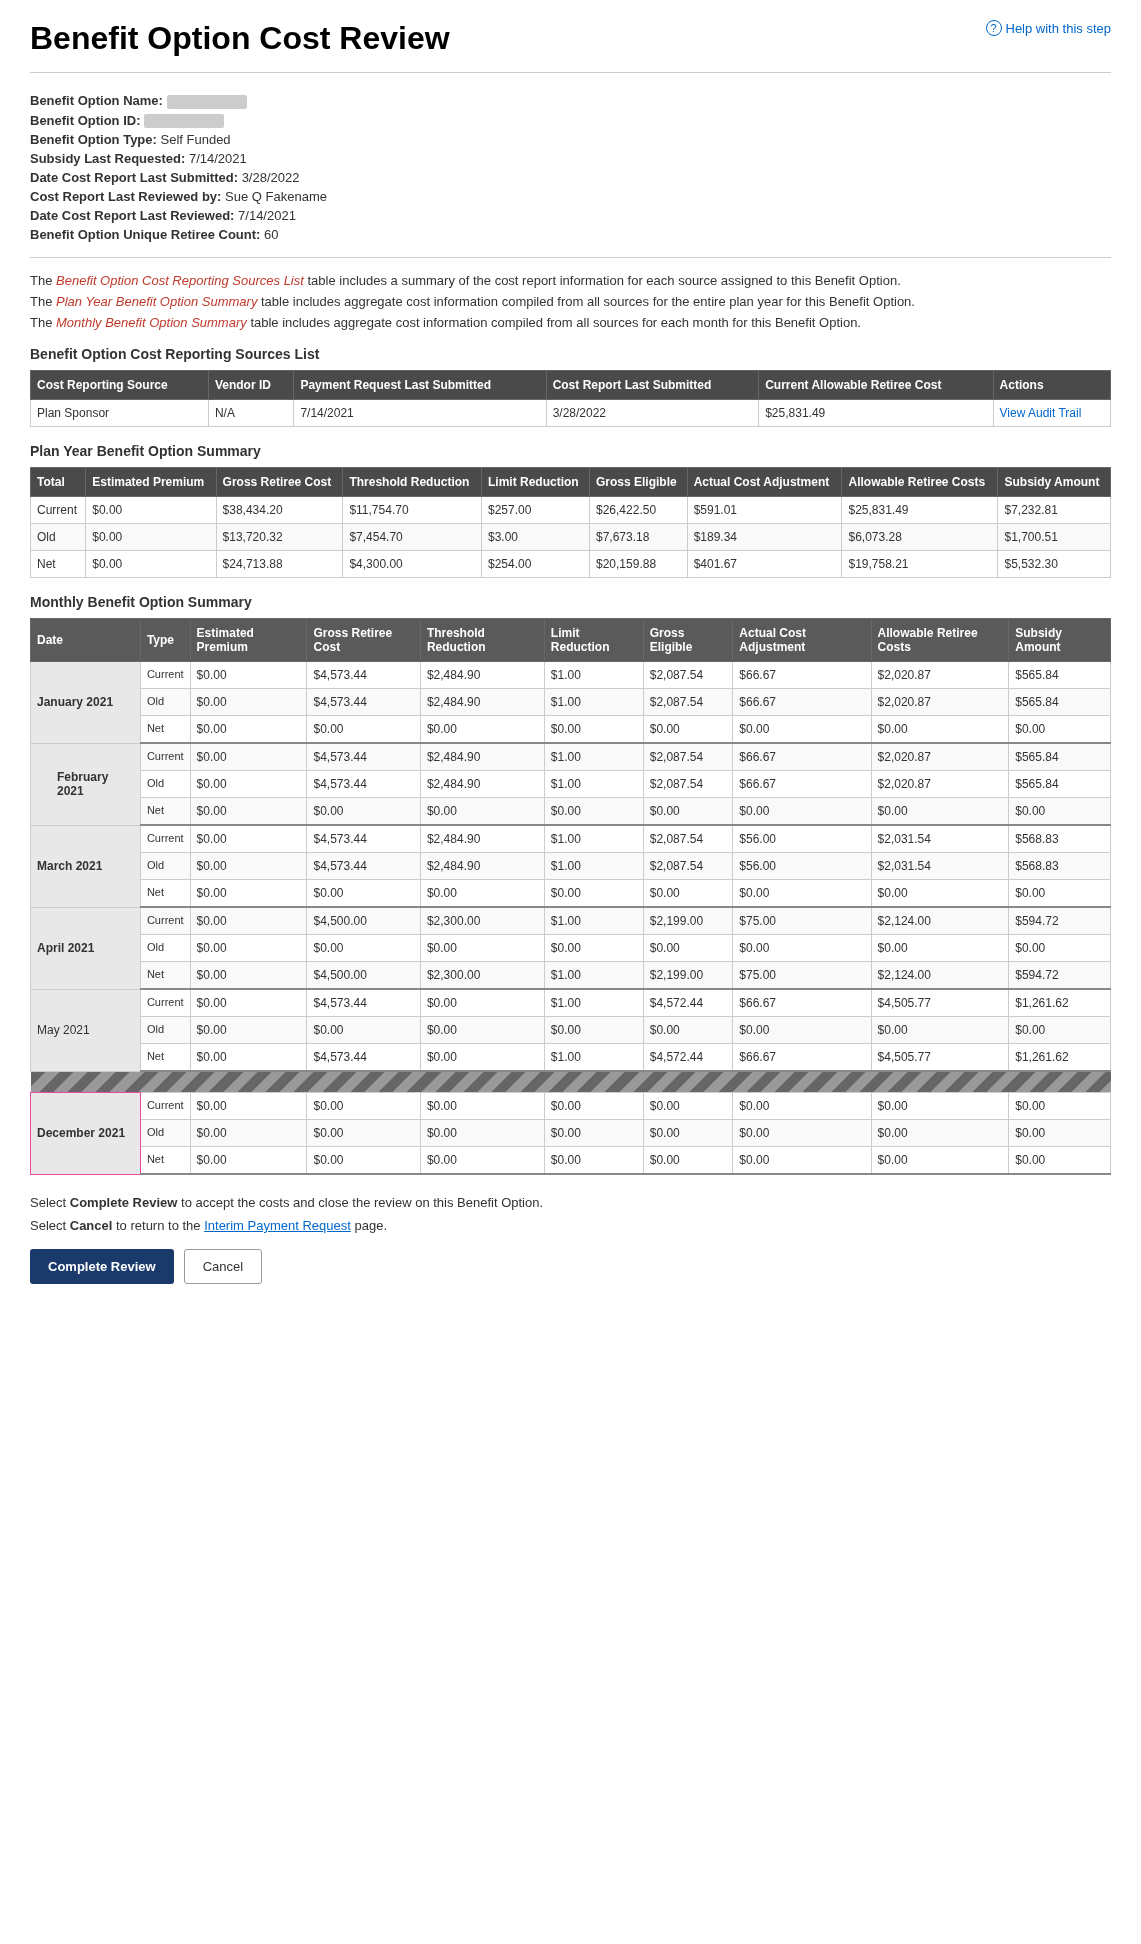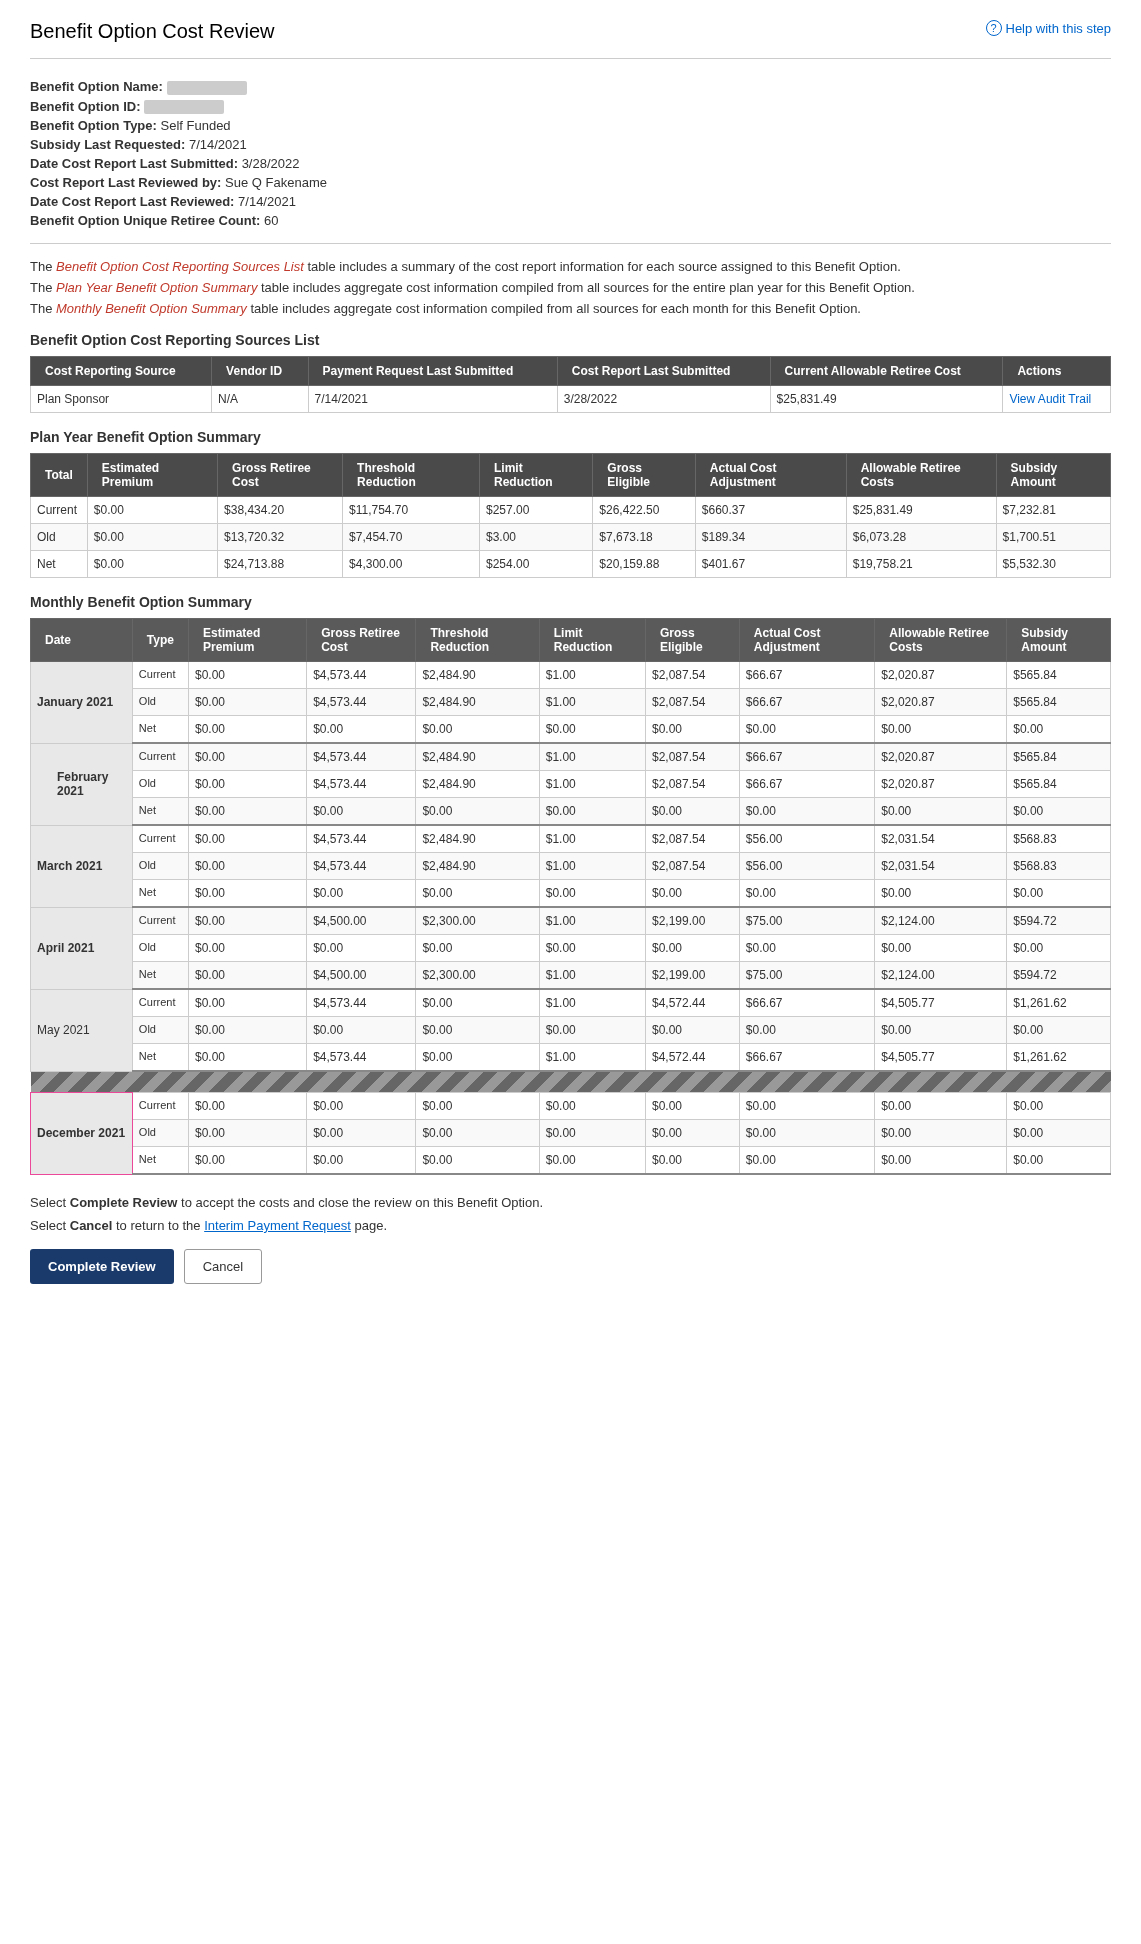--- a/index.html
+++ b/index.html
@@ -13,22 +13,22 @@
     }
     .page-header {
       display: flex;
       justify-content: space-between;
       align-items: flex-start;
       margin-bottom: 20px;
       border-bottom: 1px solid #ccc;
       padding-bottom: 15px;
     }
     .page-title {
-      font-size: 20px;
-      font-weight: normal;
+      font-size: 32px;
+      font-weight: bold;
       color: #000;
     }
     .help-link {
       color: #0066cc;
       text-decoration: none;
       font-size: 13px;
       display: flex;
       align-items: center;
       gap: 4px;
       white-space: nowrap;
@@ -87,21 +87,21 @@
     }
     table {
       width: 100%;
       border-collapse: collapse;
       margin-bottom: 16px;
       font-size: 12px;
     }
     th {
       background: #4a4a4a;
       color: #fff;
-      padding: 7px 14px;
+      padding: 7px 6px;
       text-align: left;
       font-weight: bold;
       border: 1px solid #666;
     }
     td {
       padding: 6px 6px;
       border: 1px solid #ccc;
       vertical-align: top;
     }
     tr:nth-child(even) td {
@@ -246,21 +246,21 @@
     </tr>
   </thead>
   <tbody id="plan-year-tbody">
   <tr>
       <td>Current</td>
       <td>$0.00</td>
       <td>$38,434.20</td>
       <td>$11,754.70</td>
       <td>$257.00</td>
       <td>$26,422.50</td>
-      <td>$660.37</td>
+      <td>$591.01</td>
       <td>$25,831.49</td>
       <td>$7,232.81</td>
     </tr>
       <tr>
       <td>Old</td>
       <td>$0.00</td>
       <td>$13,720.32</td>
       <td>$7,454.70</td>
       <td>$3.00</td>
       <td>$7,673.18</td>

